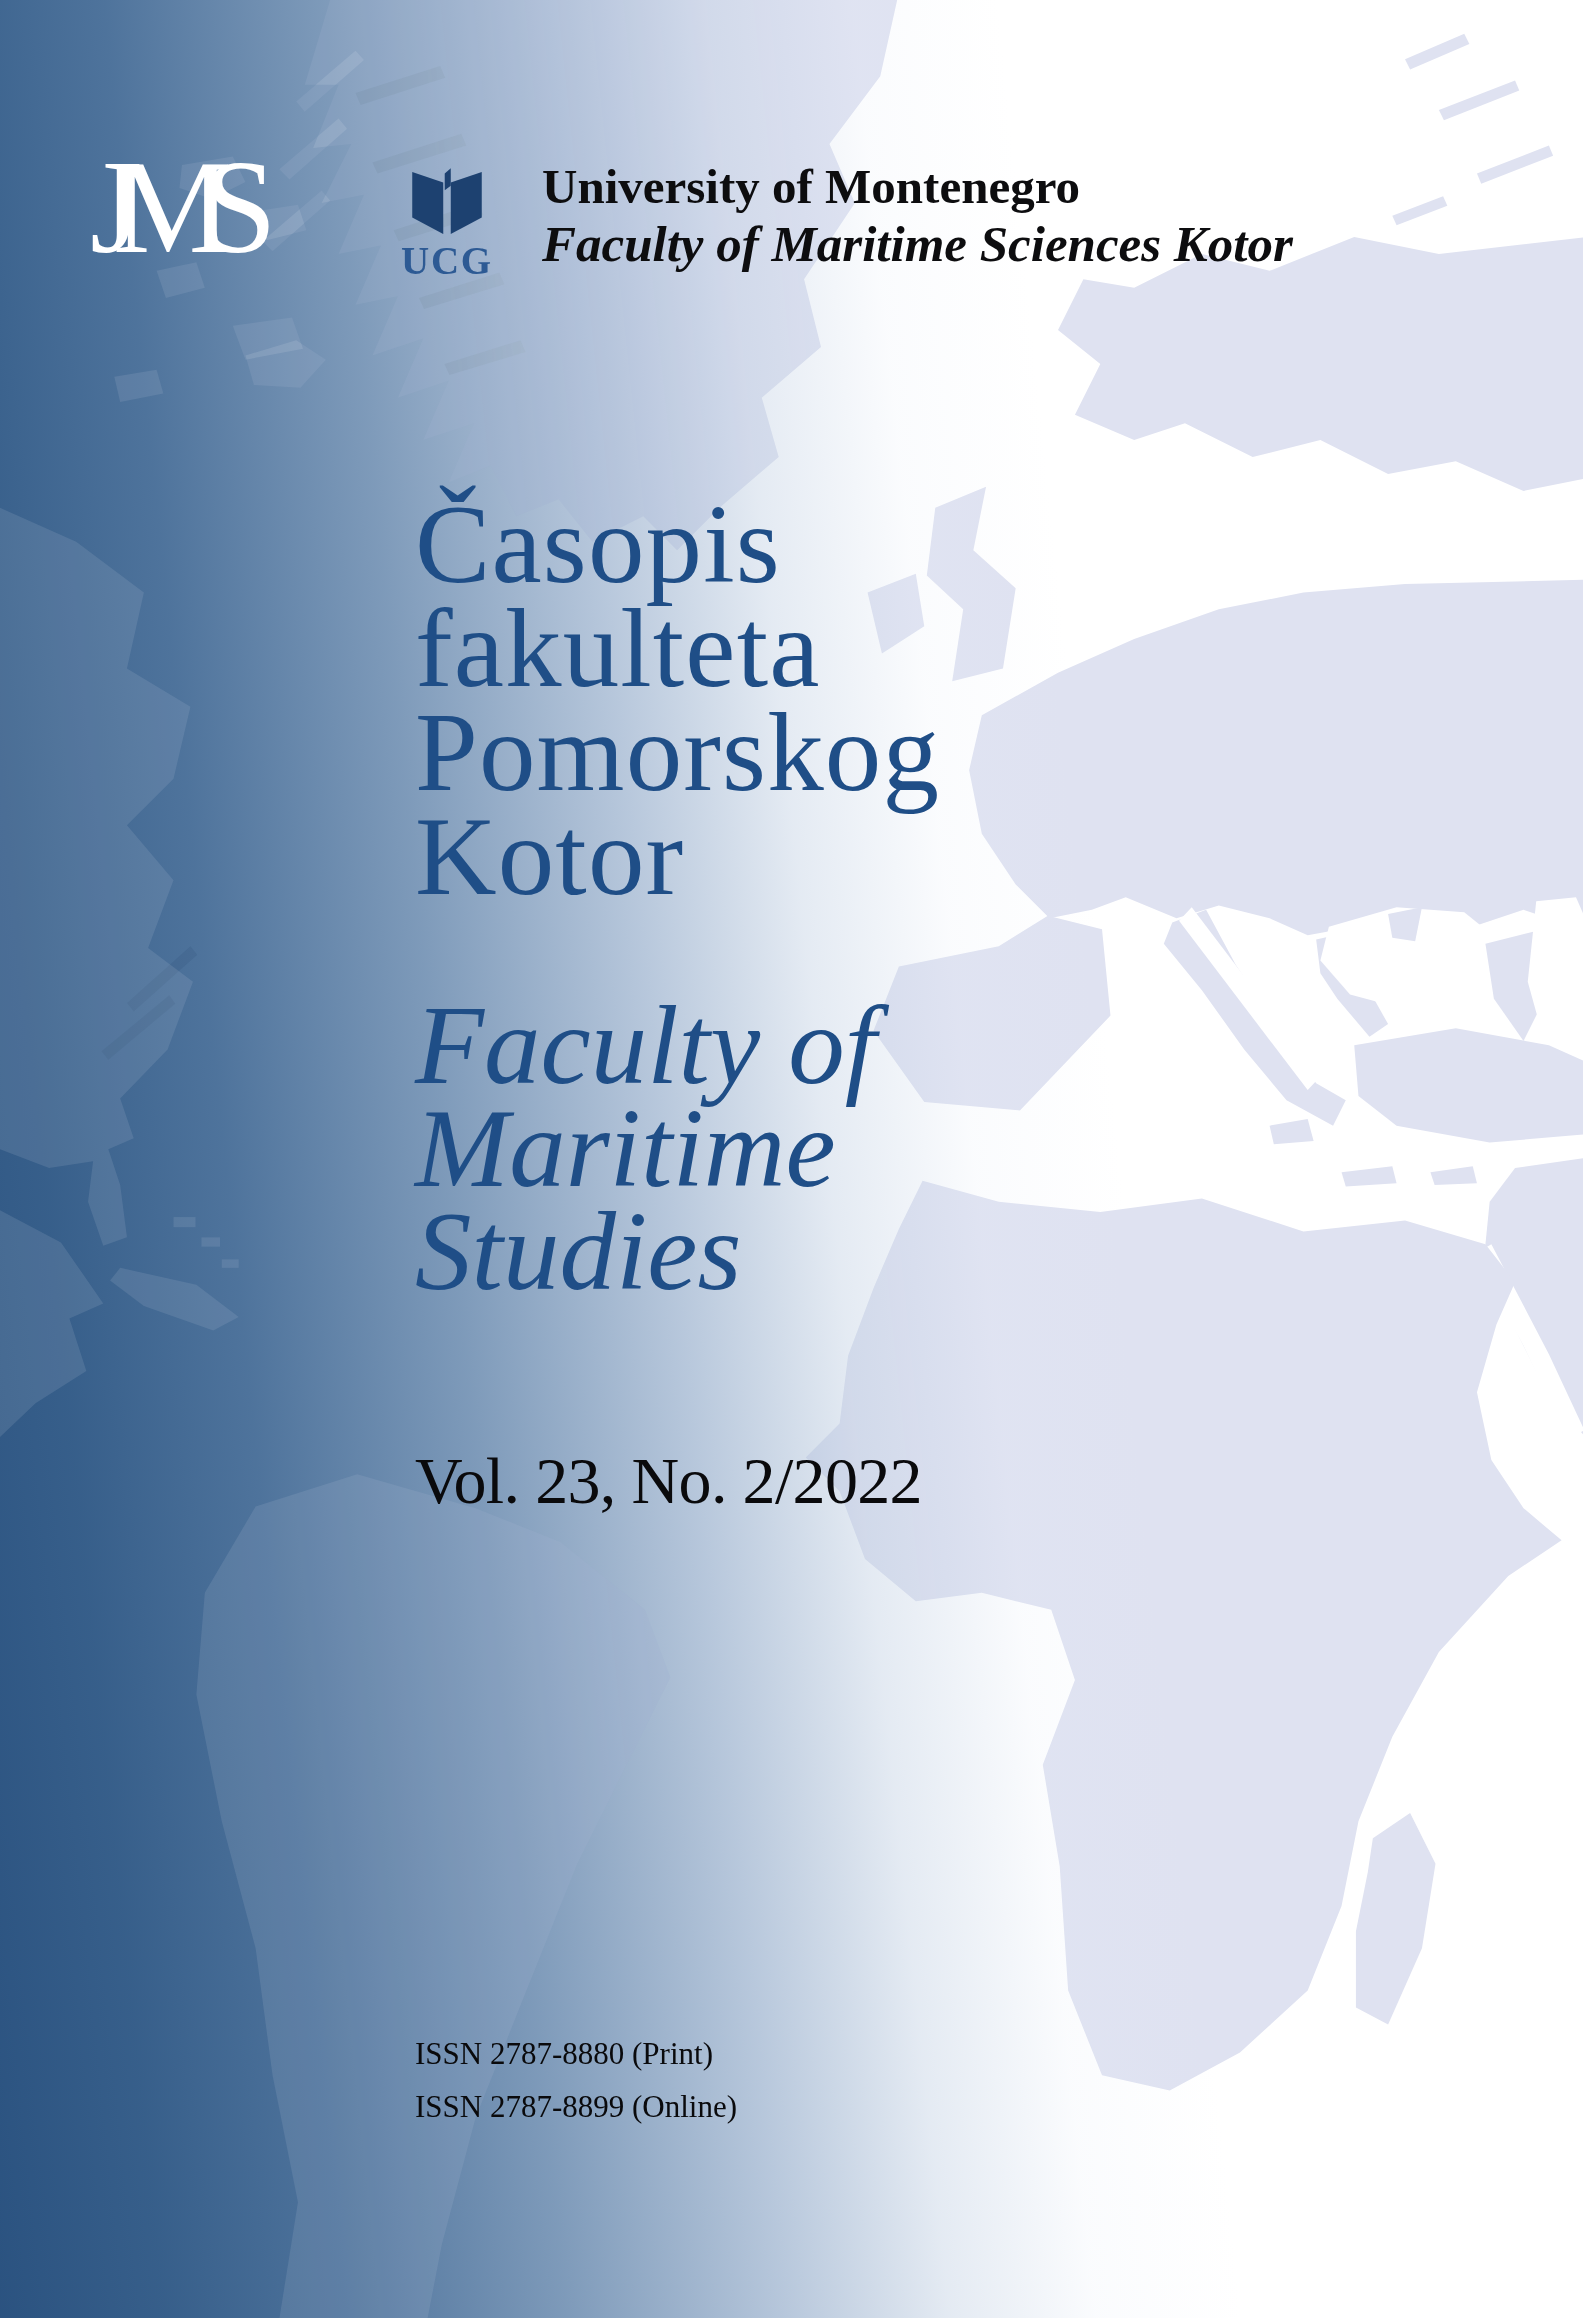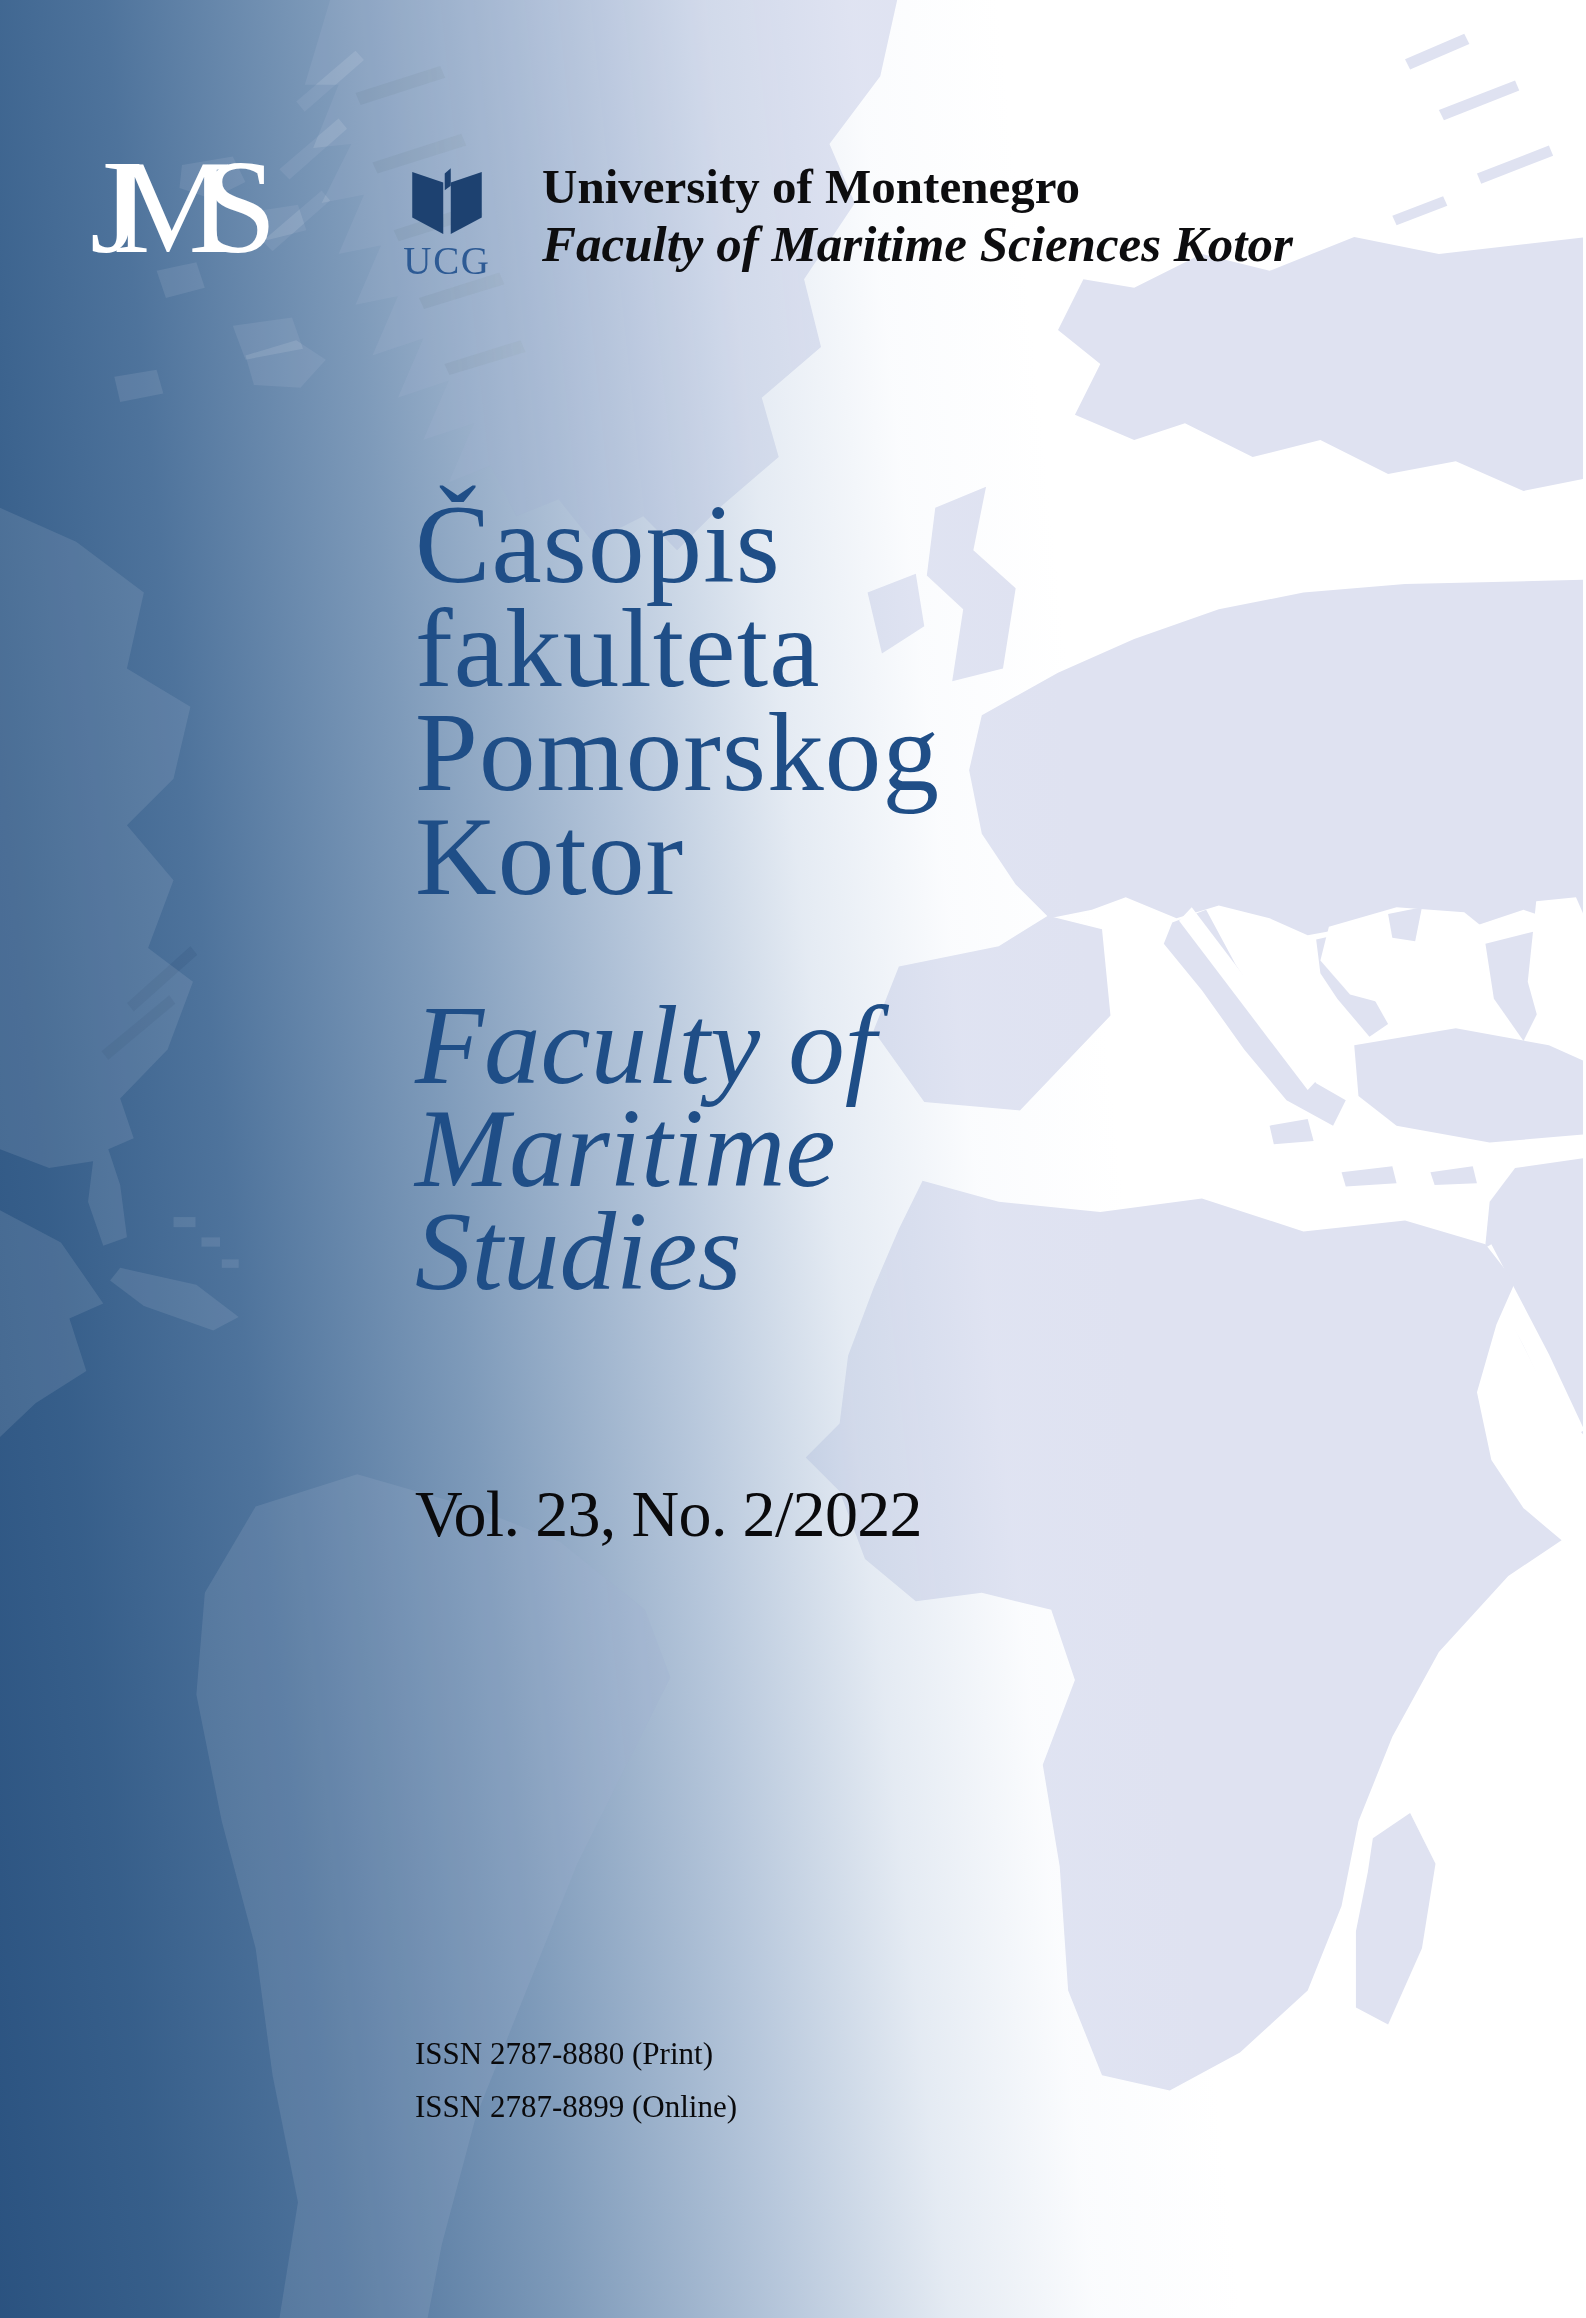--- a/index.html
+++ b/index.html
@@ -48,21 +48,21 @@
     font-weight:normal;
     white-space:nowrap;
   }
   .pub{position:absolute;left:0;top:0;width:100%;height:338px;color:var(--text-black);}
   .ucg-book{position:absolute;left:407px;top:166px;width:80px;height:68px;}
   .ucg-book .panel{fill:var(--logo-navy);}
   .ucg-txt{
     position:absolute;left:396px;top:238px;width:102px;
     text-align:center;
     color:var(--ucg-blue);
-    font-size:39px;letter-spacing:1.7px;
+    font-size:39px;letter-spacing:1.7px;font-weight:bold;
   }
   .uni{
     position:absolute;left:542px;top:161px;
     font-size:49px;font-weight:600;line-height:51px;
     color:#0d0d0f;white-space:nowrap;
   }
   .fac{
     position:absolute;left:542px;top:218px;
     font-size:51px;font-weight:600;font-style:italic;line-height:52px;
     color:#0d0d0f;white-space:nowrap;
@@ -77,21 +77,20 @@
     position:absolute;left:415px;top:993px;
     color:var(--title-blue);
     font-size:113px;line-height:103px;
     font-style:italic;
   }
   .issue{
     position:absolute;left:415px;top:1443px;
     color:#0a0a0c;
     font-size:66px;letter-spacing:-0.01em;
     white-space:nowrap;
-    margin-top:33px;
   }
   .issn{
     position:absolute;left:415px;top:2027px;
     color:#0a0a0c;
     font-size:31px;line-height:53px;
     white-space:nowrap;
   }
 </style>
 </head>
 <body>

